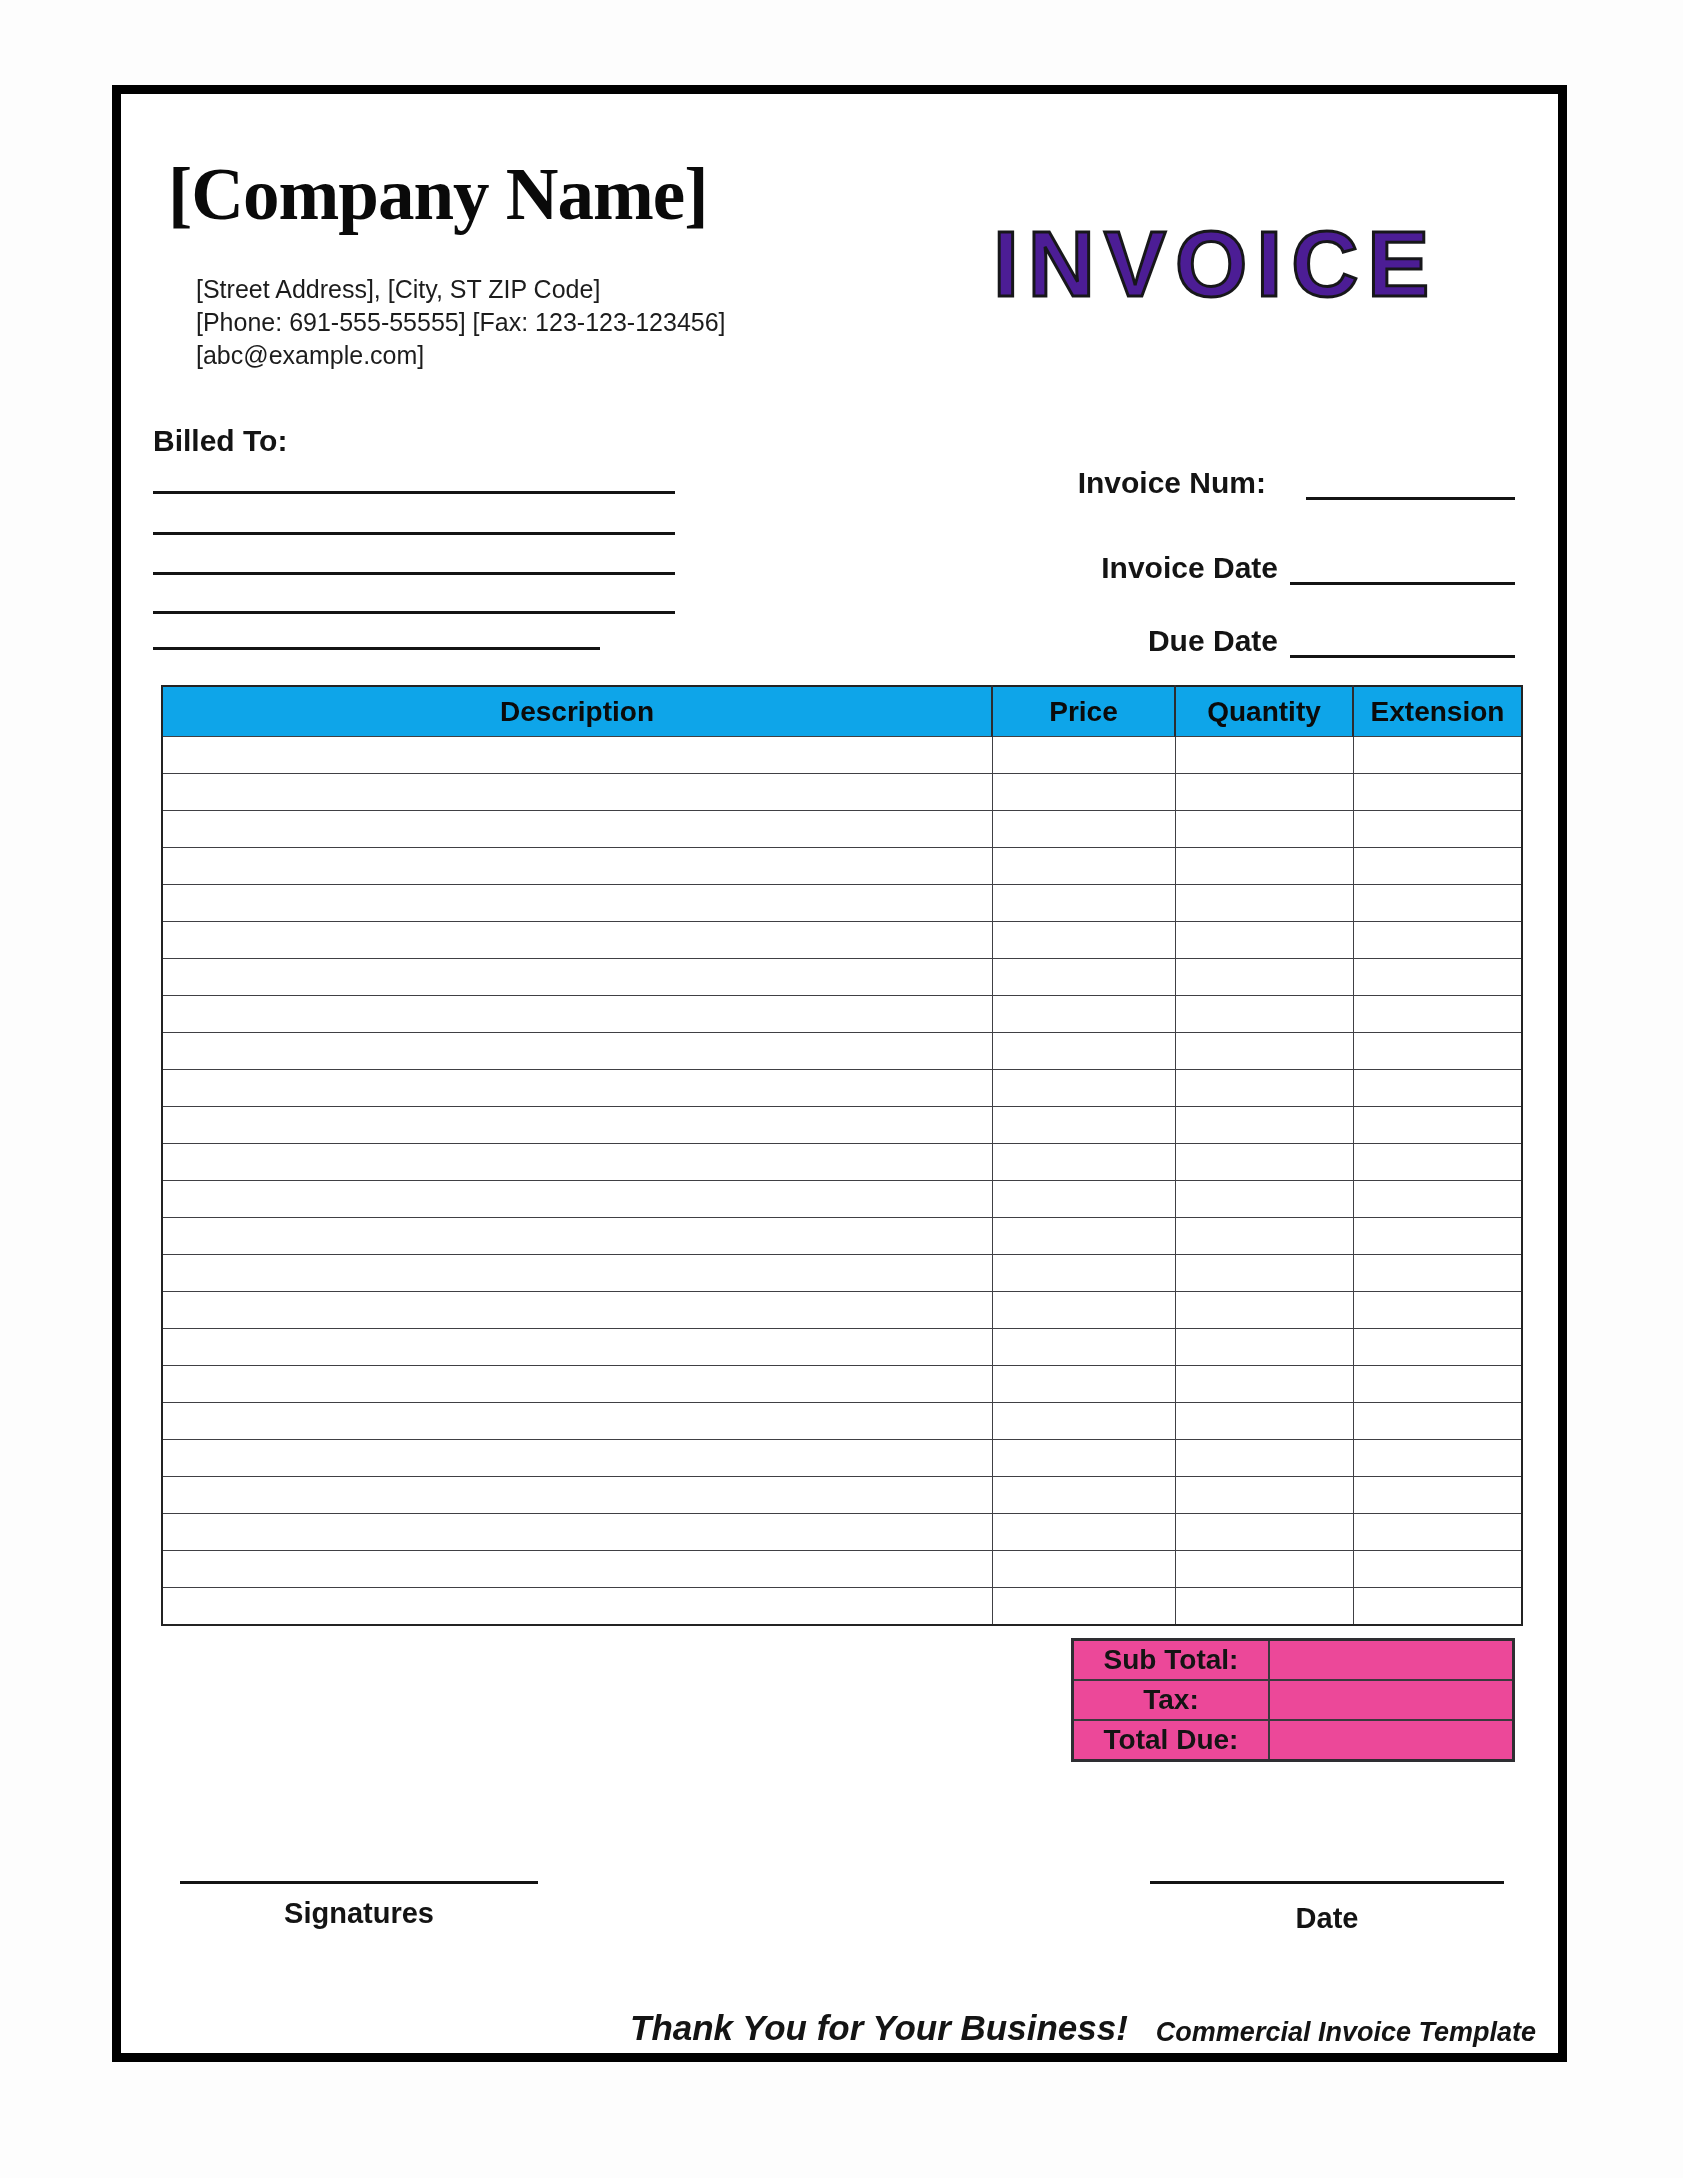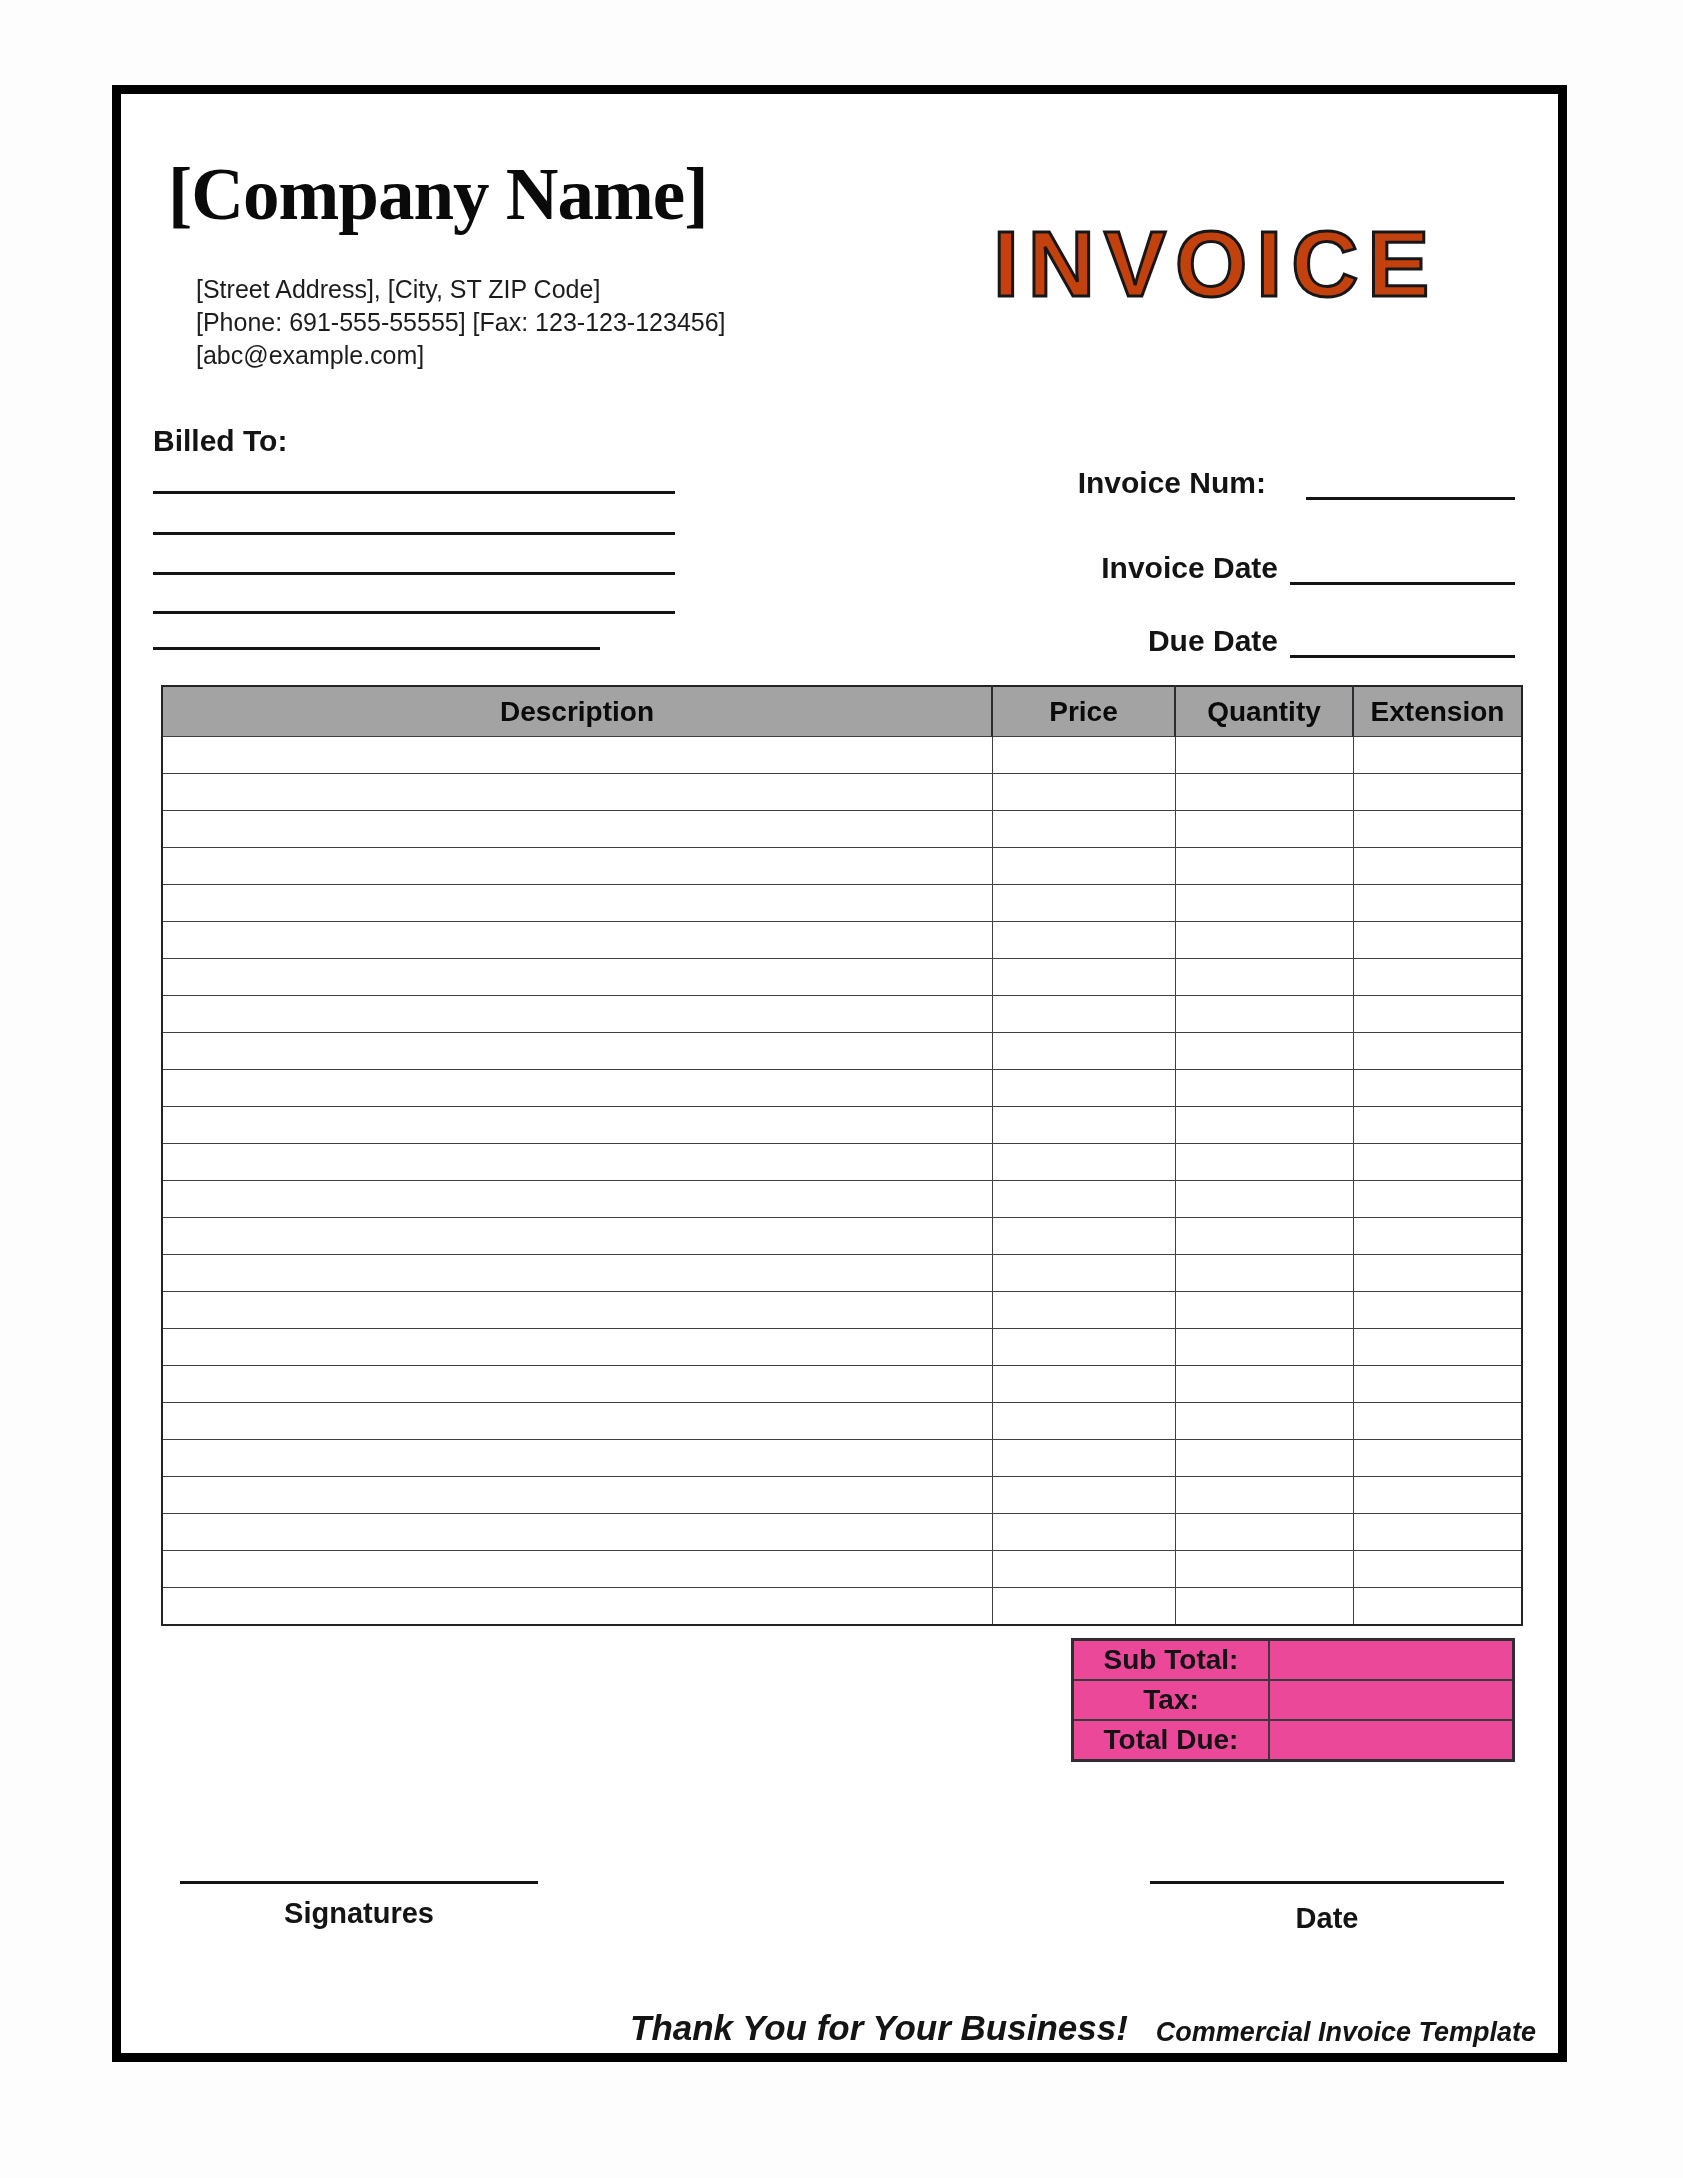--- a/index.html
+++ b/index.html
@@ -18,21 +18,21 @@
     font-size:73px; line-height:1; letter-spacing:-1px; color:#0a0a0a;
     white-space:nowrap;
   }
   .company-address {
     position:absolute; left:184px; top:273px;
     font-size:25px; line-height:33px; color:#1c1c1c; white-space:nowrap;margin-left:12px;
   }
   .invoice-title {
     position:absolute; left:993px; top:218px;
     font-size:93px; font-weight:700; letter-spacing:9px; line-height:1;
-    color:#c2410c; -webkit-text-stroke:3px #17171a;
+    color:#4c1d95; -webkit-text-stroke:3px #17171a;
     white-space:nowrap;
   }
   .billed-label { position:absolute; left:153px; top:424px; font-size:30px; font-weight:700; }
   .blank { position:absolute; height:0; border-bottom:3px solid #141414; }
   .blank.b1 { left:153px; top:491px; width:522px; }
   .blank.b2 { left:153px; top:532px; width:522px; }
   .blank.b3 { left:153px; top:572px; width:522px; }
   .blank.b4 { left:153px; top:611px; width:522px; }
   .blank.b5 { left:153px; top:647px; width:447px; }
 
@@ -44,21 +44,21 @@
   .meta-row.m1 { top:461px;gap:40px; } .meta-row.m1 .meta-line { width:209px; }
   .meta-row.m2 { top:546px;justify-content:flex-end; } .meta-row.m2 .meta-line { width:225px; }
   .meta-row.m3 { top:619px; } .meta-row.m3 .meta-line { width:225px; }
 
   .items-table {
     position:absolute; left:161px; top:685px; width:1360px;
     border-collapse:collapse; table-layout:fixed;
     border:2px solid #232323;
   }
   .items-table th {
-    background:#a3a3a3; height:49px; font-size:28px; font-weight:700;
+    background:#0ea5e9; height:49px; font-size:28px; font-weight:700;
     color:#0b0b0b; border-left:2px solid #2c2c30; padding:0; text-align:center;
   }
   .items-table th:first-child { border-left:none; }
   .items-table td {
     height:36px; border:1.5px solid #404044; padding:0; background:#fff;
   }
 
   .totals-table {
     position:absolute; left:1071px; top:1638px; width:444px;
     border-collapse:collapse; border:3px solid #2e2e32; background:#ec4899;

